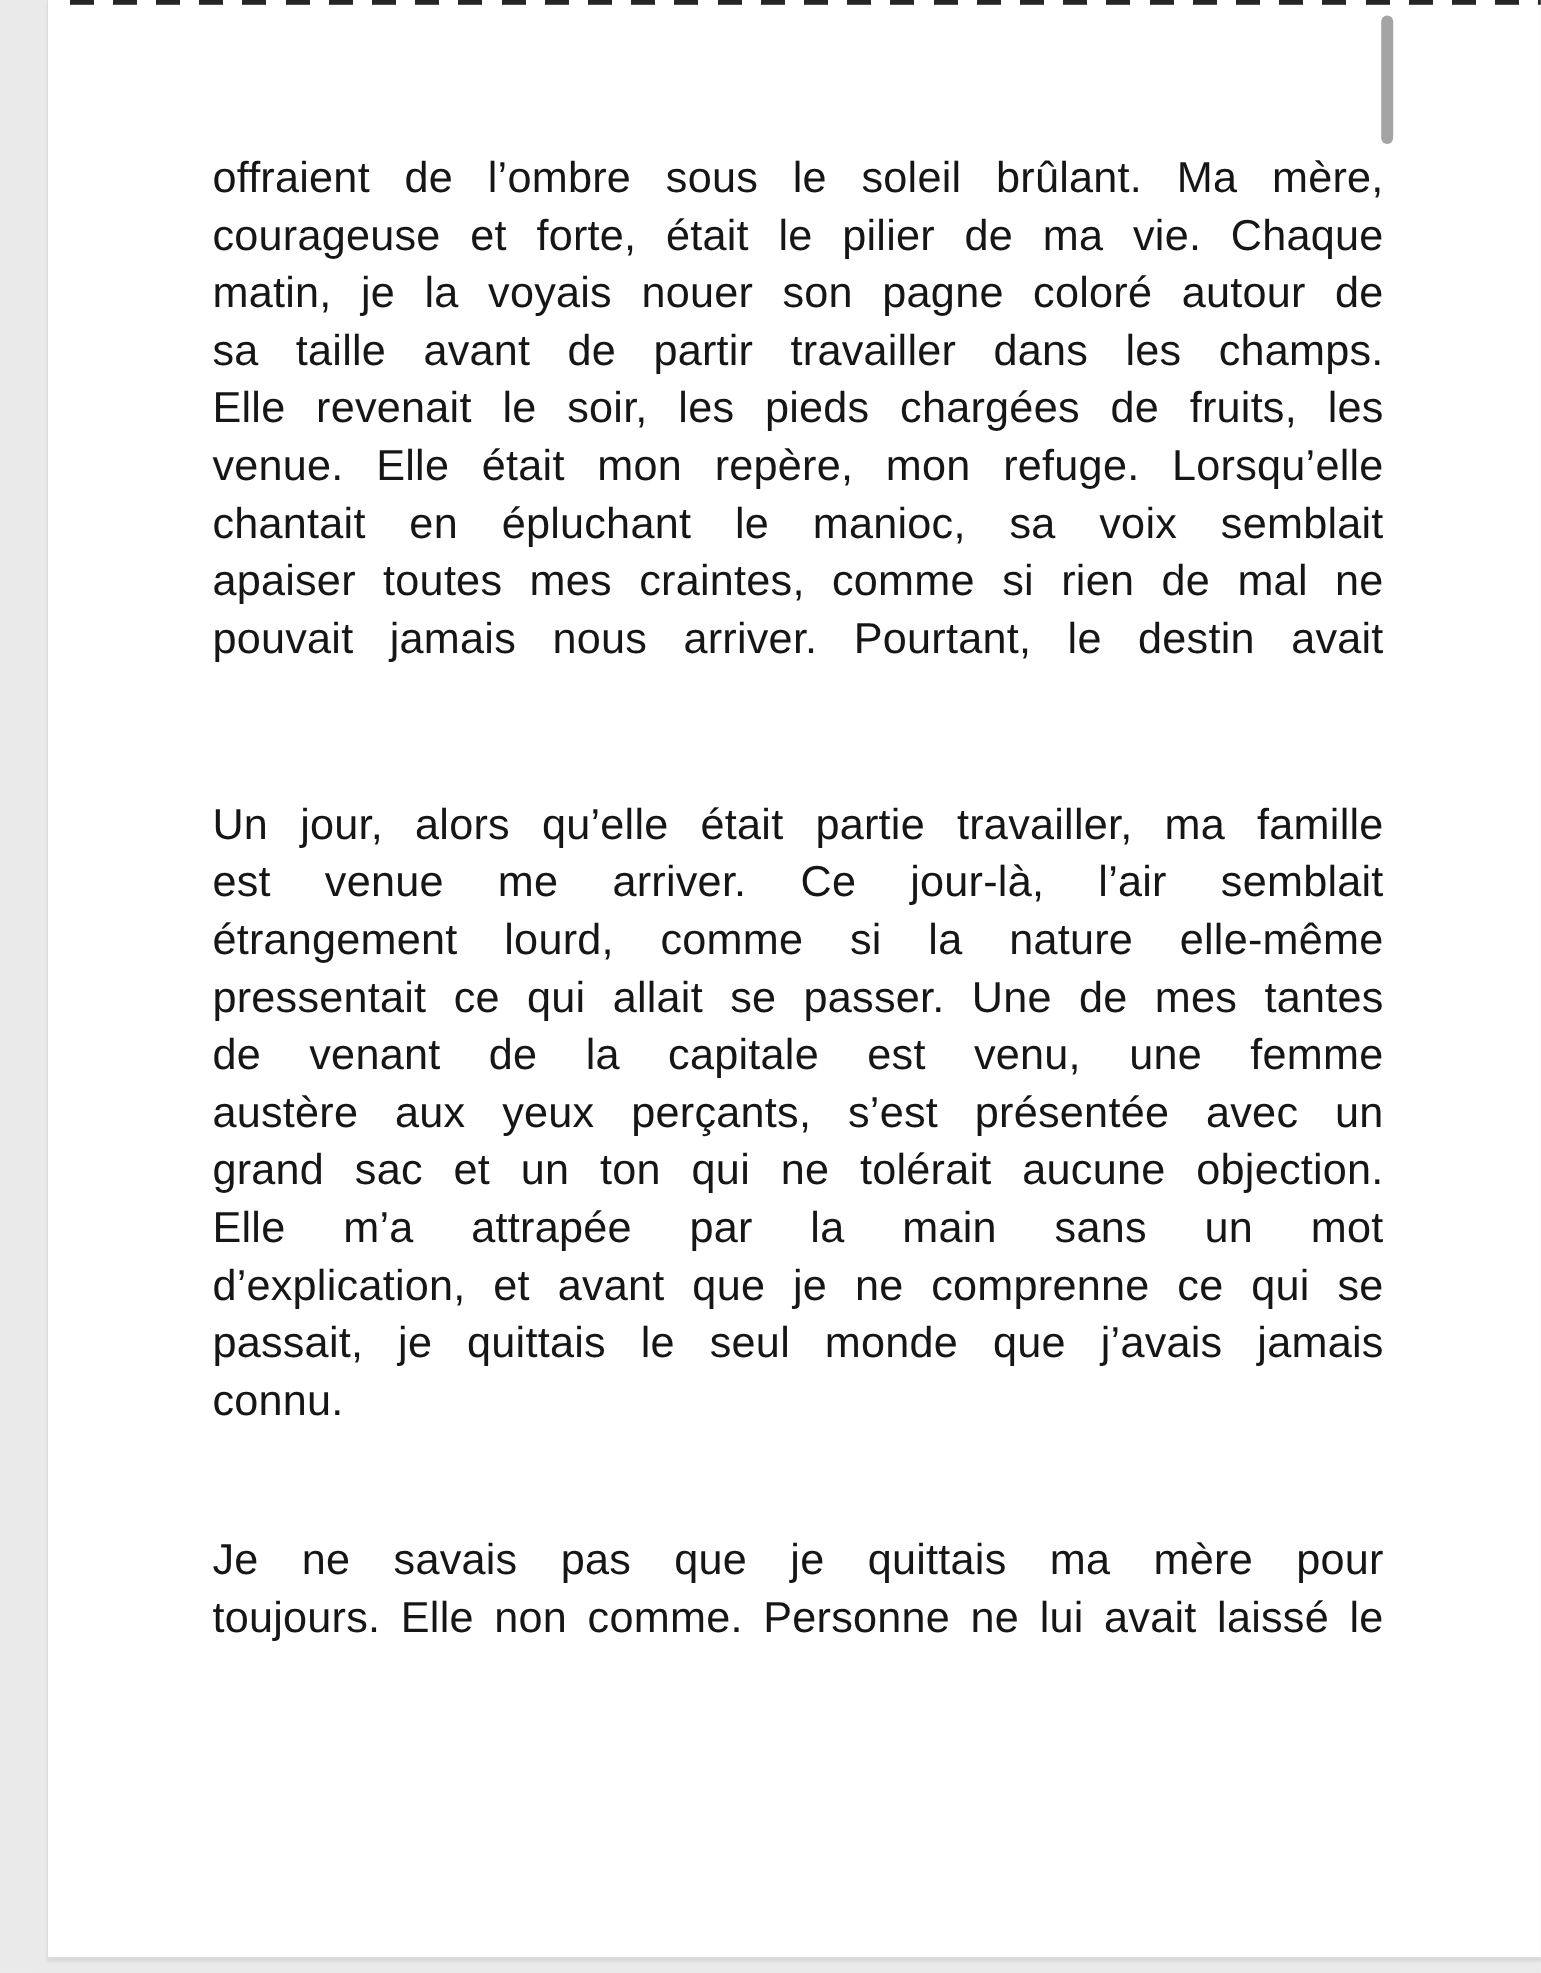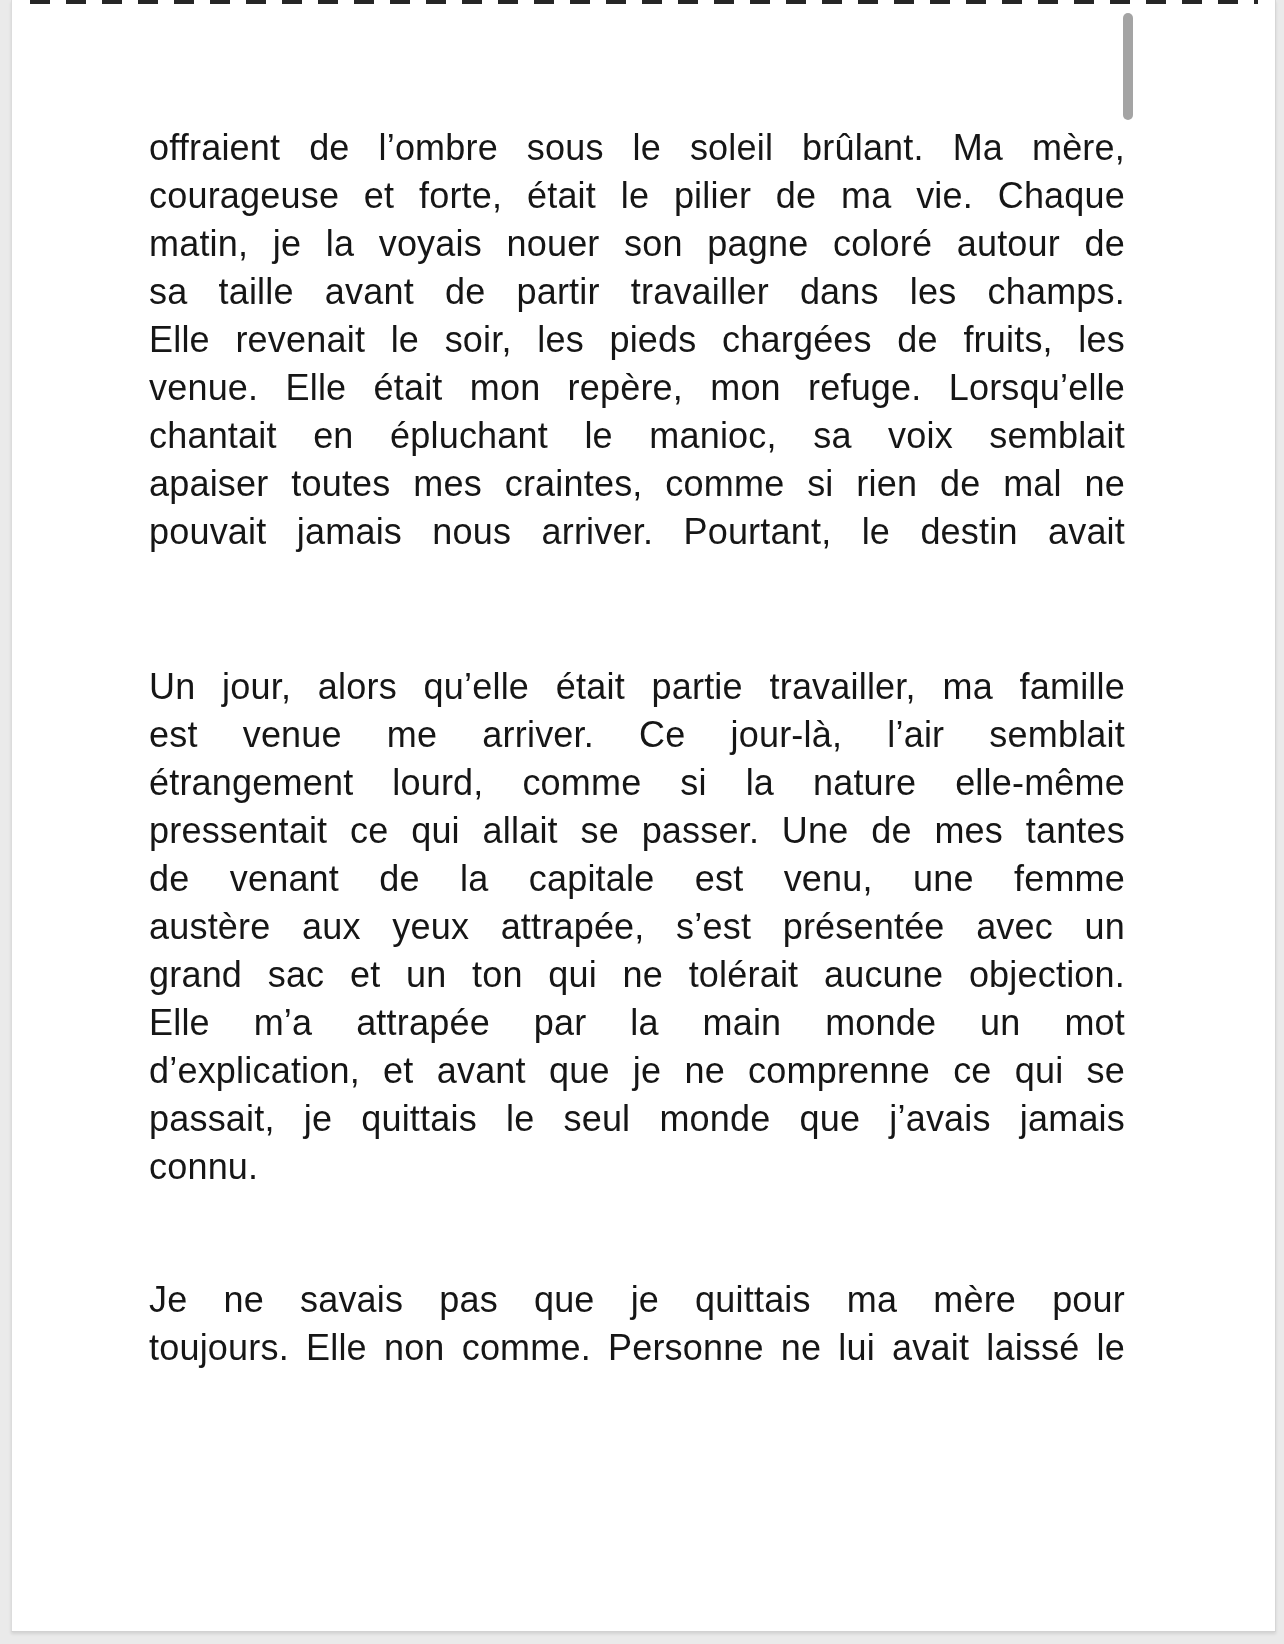--- a/index.html
+++ b/index.html
@@ -6,20 +6,21 @@
   html, body {
     width: 1284px; height: 1644px;
     overflow: hidden;
     background: #eaeaea;
     font-family: "Liberation Sans", sans-serif;
   }
   .viewport {
     position: relative;
     width: 1140px; height: 1644px;
     background: #eaeaea;
+    margin-left: 28px;
   }
   .page {
     position: absolute;
     left: 11px; top: 0;
     width: 1265px; height: 1632px;
     background: #ffffff;
     border-left: 1px solid #dcdcdc;
     border-right: 1px solid #d6d6d6;
     border-bottom: 1px solid #d2d2d2;
     box-shadow: 0 2px 3px rgba(0,0,0,0.10);
@@ -84,23 +85,23 @@
         <div class="line">apaiser toutes mes craintes, comme si rien de mal ne</div>
         <div class="line">pouvait jamais nous arriver. Pourtant, le destin avait</div>
       </div>
 
       <div class="paragraph paragraph-gap-1">
         <div class="line">Un jour, alors qu’elle était partie travailler, ma famille</div>
         <div class="line">est venue me arriver. Ce jour-là, l’air semblait</div>
         <div class="line">étrangement lourd, comme si la nature elle-même</div>
         <div class="line">pressentait ce qui allait se passer. Une de mes tantes</div>
         <div class="line">de venant de la capitale est venu, une femme</div>
-        <div class="line">austère aux yeux attrapée, s’est présentée avec un</div>
+        <div class="line">austère aux yeux perçants, s’est présentée avec un</div>
         <div class="line">grand sac et un ton qui ne tolérait aucune objection.</div>
-        <div class="line">Elle m’a attrapée par la main monde un mot</div>
+        <div class="line">Elle m’a attrapée par la main sans un mot</div>
         <div class="line">d’explication, et avant que je ne comprenne ce qui se</div>
         <div class="line">passait, je quittais le seul monde que j’avais jamais</div>
         <div class="line last">connu.</div>
       </div>
 
       <div class="paragraph paragraph-gap-2">
         <div class="line">Je ne savais pas que je quittais ma mère pour</div>
         <div class="line">toujours. Elle non comme. Personne ne lui avait laissé le</div>
       </div>
 

